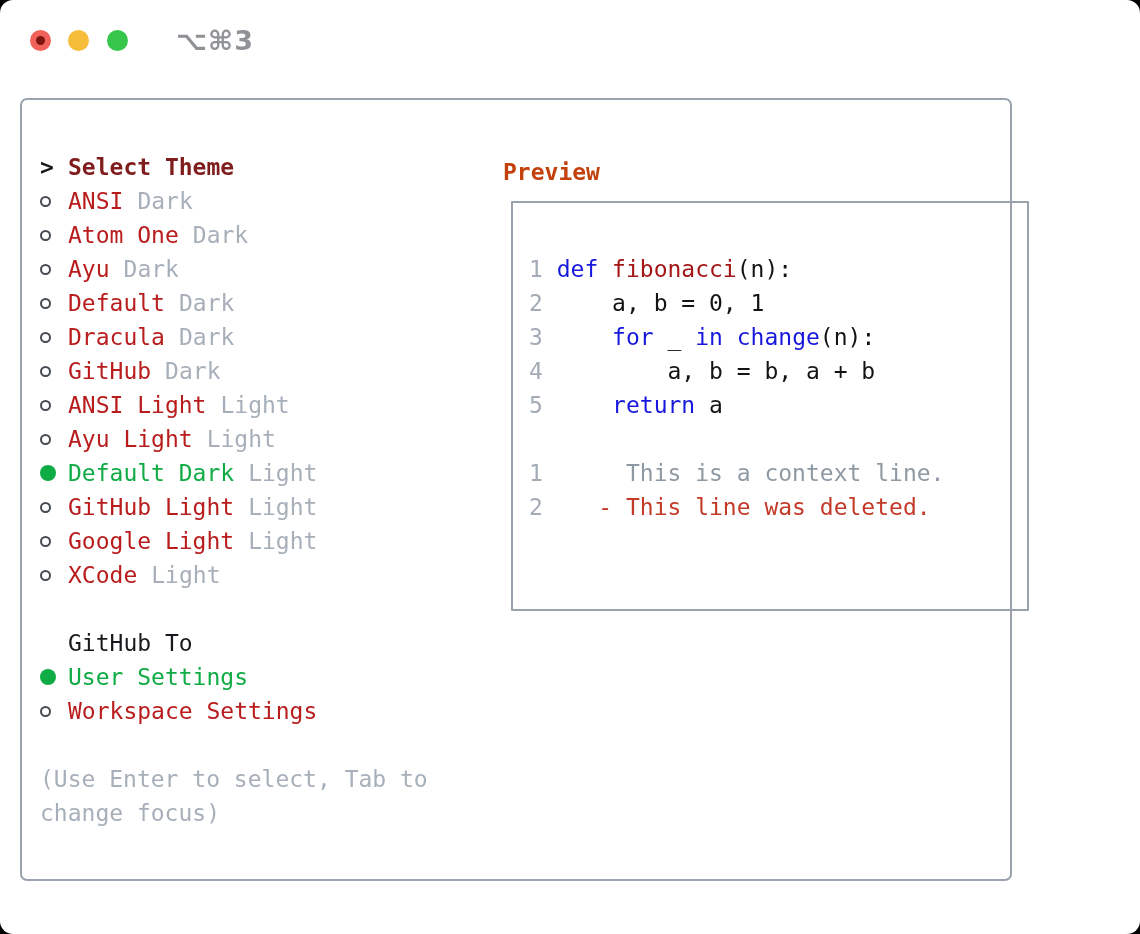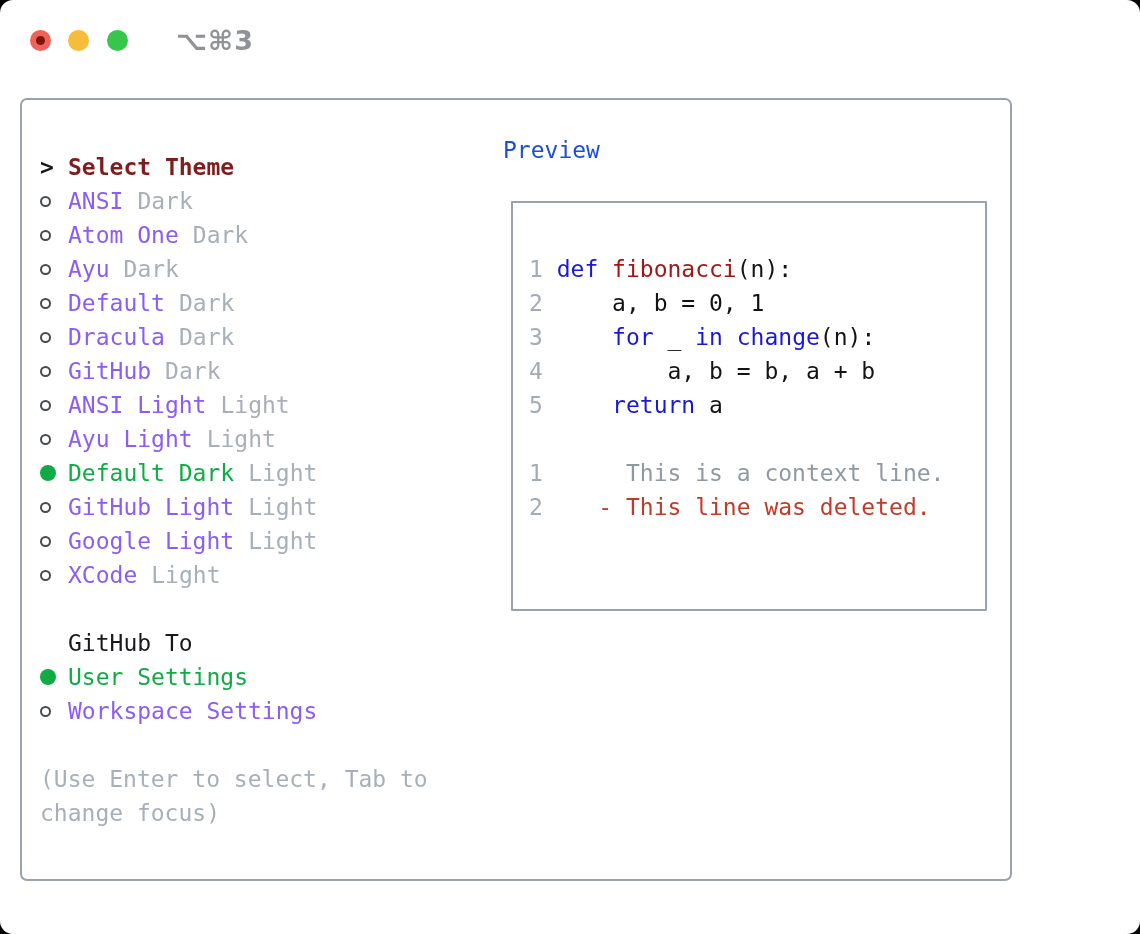--- a/index.html
+++ b/index.html
@@ -42,36 +42,36 @@
   .theme-list { position: absolute; left: 18px; top: 50px; width: 450px; }
   .row { display: flex; align-items: center; height: 34px; white-space: pre; }
   .gutter { width: 28px; flex: 0 0 28px; display: flex; align-items: center; }
   .cursor { color: #151719; font-weight: bold; }
   .radio {
     width: 11px; height: 11px; border-radius: 50%;
     border: 2.5px solid #464b52; background: transparent;
   }
   .radio.sel { width: 16px; height: 16px; border: none; background: #0fab44; }
   .list-title { color: #7f1d1d; font-weight: bold; }
-  .nm { color: #8b5cf6; }
+  .nm { color: #b91c1c; }
   .nm.sel { color: #0fab44; }
   .variant { color: #a7afba; margin-left: 14px; }
   .section-title { color: #17191c; }
   .gap { margin-top: 34px; }
   .help { color: #a7afba; }
   .help div { height: 34px; }
 
   
   .preview-title {
-    position: absolute; left: 481px; top: 33px; height: 34px;
-    color: #1d4ed8; font-weight: normal;
+    position: absolute; left: 481px; top: 55px; height: 34px;
+    color: #c2410c; font-weight: bold;
   }
   .preview-box {
     position: absolute; left: 489px; top: 101px;
-    width: 476px; height: 410px;
+    width: 518px; height: 410px;
     border: 2px solid #9aa3ad; border-radius: 1px;
     padding: 49px 0 0 16px;
     overflow: hidden;
   }
   .cl { height: 34px; white-space: pre; }
   .ln  { color: #a3abb6; }
   .kw  { color: #1818dc; }
   .fn  { color: #a41515; }
   .pl  { color: #131313; }
   .ctx { color: #8f99a3; }

